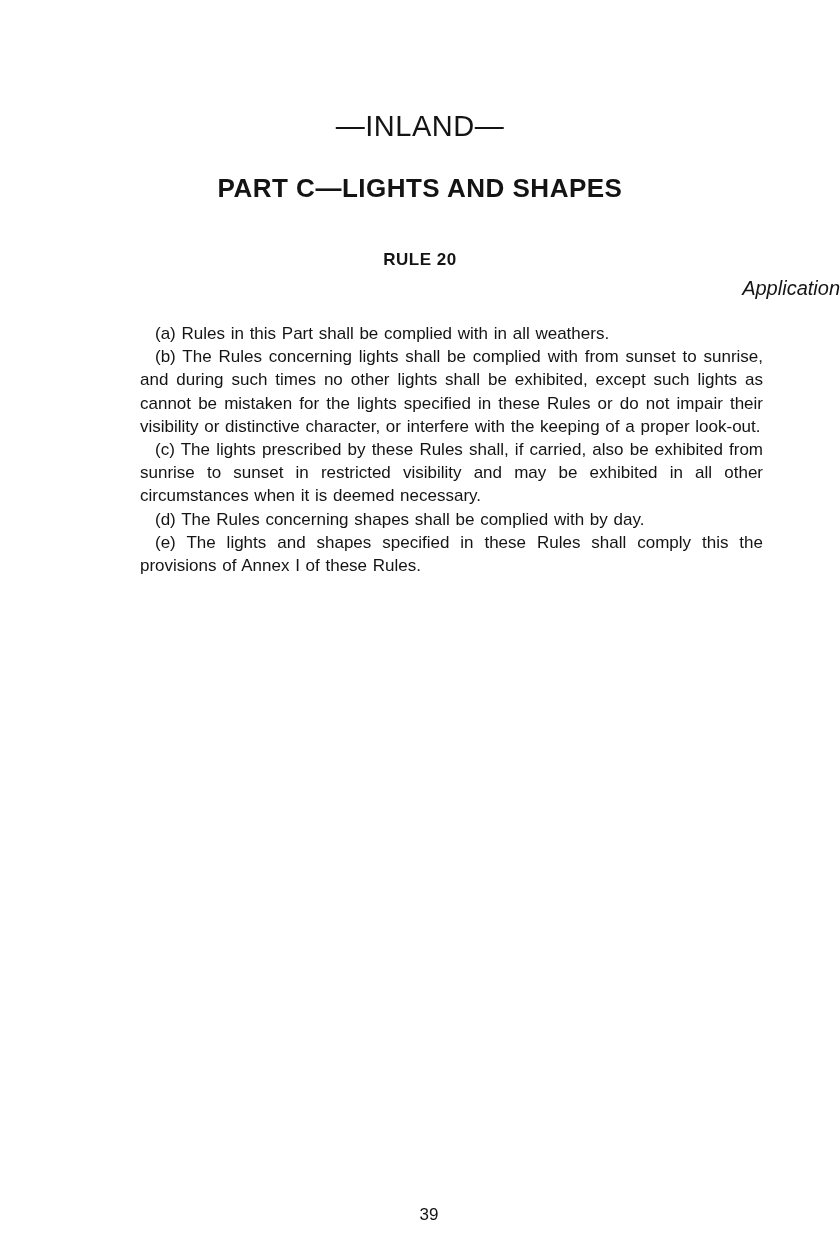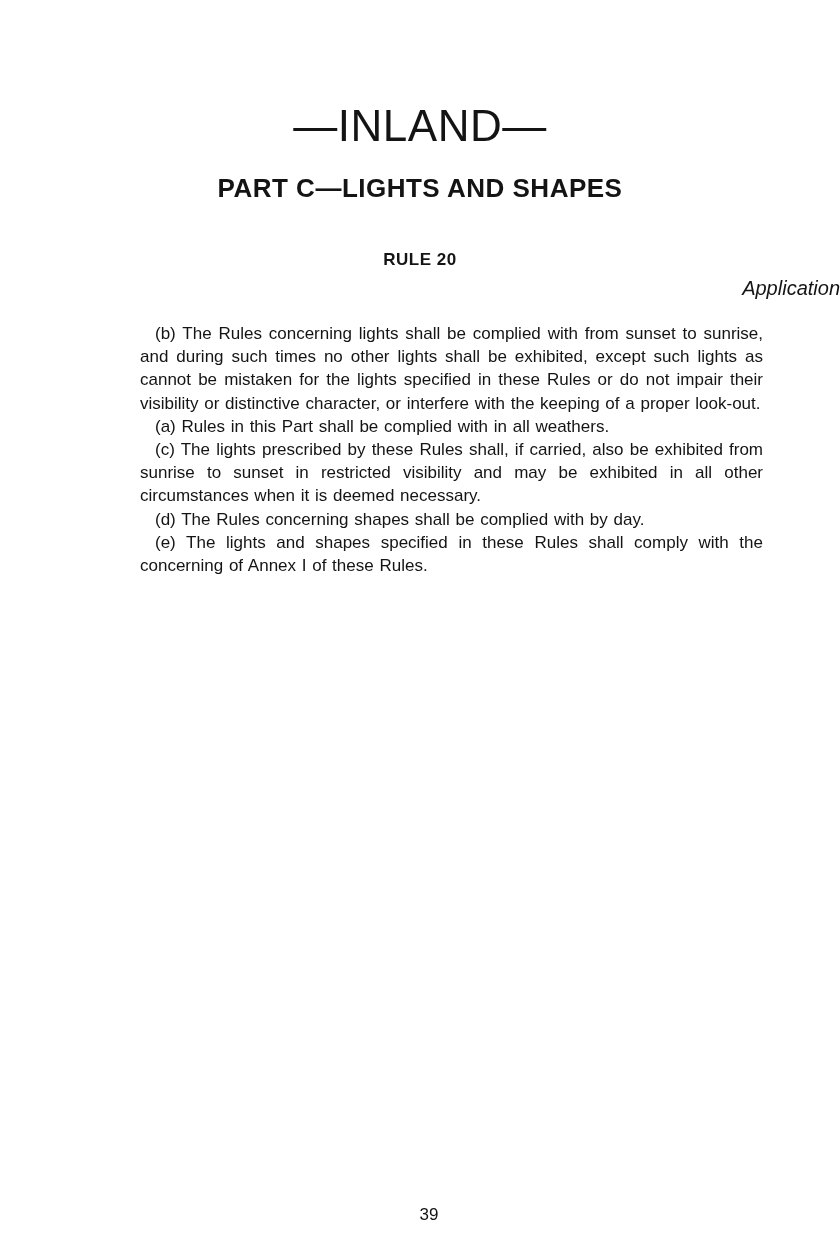--- a/index.html
+++ b/index.html
@@ -15,21 +15,21 @@
     color: #141414;
     font-family: "Liberation Sans", "DejaVu Sans", sans-serif;
     overflow: hidden;
   }
   .doc-header {
     text-align: center;
   }
   .doc-title {
     margin: 0;
     padding-top: 104px;
-    font-size: 44px;
+    font-size: 29px;
     line-height: 44px;
     font-weight: 400;
     letter-spacing: 0.5px;
   }
   .doc-subtitle {
     margin-top: 3px;
     font-size: 25px;
     line-height: 30px;
     font-style: italic;
     font-weight: 400;
@@ -89,24 +89,24 @@
 <div class="page">
 
   <div class="doc-header">
     <h1 class="doc-title">—INLAND—</h1>
     <h2 class="part-heading">PART C—LIGHTS AND SHAPES</h2>
     <h3 class="rule-number">RULE 20</h3>
     <div class="rule-title">Application</div>
   </div>
 
   <div class="rule-body">
+    <p>(a) Rules in this Part shall be complied with in all weathers.</p>
     <p>(b) The Rules concerning lights shall be complied with from sunset to sunrise, and during such times no other lights shall be exhibited, except such lights as cannot be mistaken for the lights specified in these Rules or do not impair their visibility or distinctive character, or interfere with the keeping of a proper look-out.</p>
-    <p>(a) Rules in this Part shall be complied with in all weathers.</p>
     <p>(c) The lights prescribed by these Rules shall, if carried, also be exhibited from sunrise to sunset in restricted visibility and may be exhibited in all other circumstances when it is deemed necessary.</p>
     <p>(d) The Rules concerning shapes shall be complied with by day.</p>
-    <p>(e) The lights and shapes specified in these Rules shall comply with the concerning of Annex I of these Rules.</p>
+    <p>(e) The lights and shapes specified in these Rules shall comply this the provisions of Annex I of these Rules.</p>
   </div>
 
   <div class="page-footer">
     <span class="page-number">39</span>
   </div>
 
 </div>
 
 </body></html>

